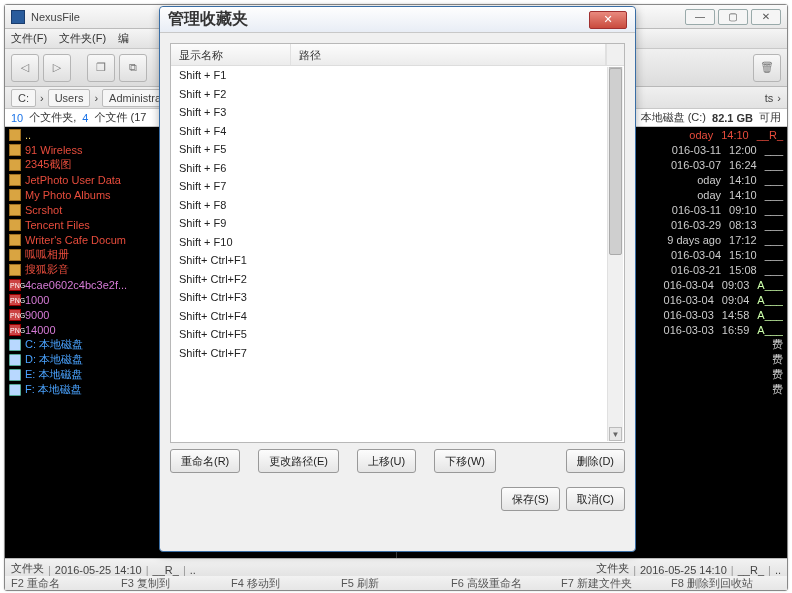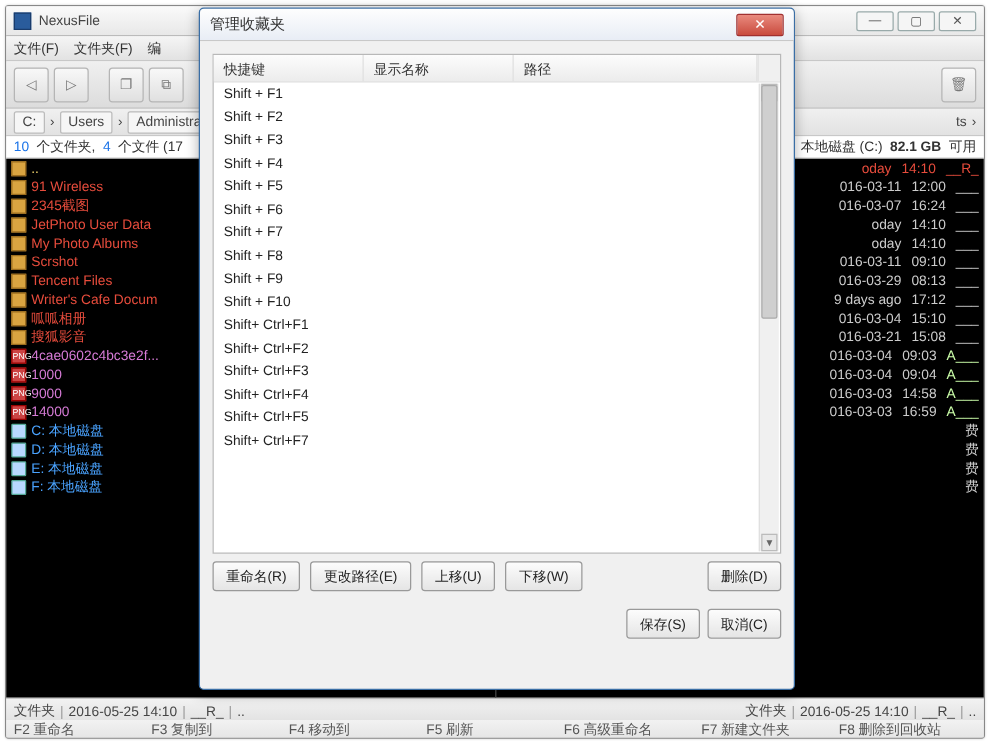--- a/index.html
+++ b/index.html
@@ -48,40 +48,40 @@
 
   .statusbar { height:18px; background:linear-gradient(#f2f2f2,#e3e3e3); border-top:1px solid #bbb; display:flex; align-items:flex-end; padding:0 6px; font-size:11px; color:#444; }
   .statusbar .sep { margin:0 4px; color:#999; }
 
   .fnbar { height:14px; background:linear-gradient(#f2f2f2,#e6e6e6); display:flex; align-items:center; padding:0 6px; color:#555; gap:0;justify-content:center; }
   .fnbar .fn { flex:1; }
 
   
   .dialog { position:absolute; left:159px; top:6px; width:477px; height:546px; border:1px solid #3a6ea5; border-radius:4px; background:#f0f0f0; box-shadow: 0 3px 10px rgba(0,0,0,0.3); }
   .dialog .dlg-title { height:26px; background:linear-gradient(#fefefe,#e8edf5); display:flex; align-items:center; padding:0 8px; border-bottom:1px solid #c8c8c8; border-radius:4px 4px 0 0; }
-  .dialog .dlg-title .txt { color:#333; font-size:12px; }
+  .dialog .dlg-title .txt { color:#333; font-size:16px;font-weight:bold; }
   .dialog .dlg-title .spacer { flex:1; }
   .dialog .close-btn { width:38px; height:18px; border:1px solid #a03030; border-radius:2px; background:linear-gradient(#e98a7e,#c94b3e); display:flex; align-items:center; justify-content:center; color:#fff; font-size:11px; cursor:pointer; }
 
   .dialog .list-wrap { margin:10px 10px 6px 10px; background:#fff; border:1px solid #b8b8b8; height:400px; position:relative; }
   .dialog .list-header { display:flex; height:22px; background:linear-gradient(#fcfcfc,#ececec); border-bottom:1px solid #ddd; }
   .dialog .list-header .hcol { padding:4px 8px; border-right:1px solid #e0e0e0; color:#333; }
   .dialog .list-header .hcol.c1 { width:120px; }
   .dialog .list-header .hcol.c2 { width:120px; }
   .dialog .list-header .hcol.c3 { flex:1;font-family:Liberation Serif, serif; }
   .dialog .list-header .blank { width:18px; background:#f0f0f0; border-left:1px solid #e0e0e0; }
   .dialog .list-body { height:292px; overflow:hidden; position:relative; }
   .dialog .list-body .drow { height:18.5px; line-height:18.5px; padding:0 8px; color:#222; }
   .dialog .list-scroll { position:absolute; right:1px; top:23px; bottom:1px; width:16px; background:#f0f0f0; border-left:1px solid #e0e0e0; }
   .dialog .list-scroll .thumb { position:absolute; left:1px; right:1px; top:1px; height:50%; background:#cfcfcf; border:1px solid #aaa; border-radius:2px; }
   .dialog .list-scroll .arr { position:absolute; left:1px; right:1px; height:14px; background:#e8e8e8; border:1px solid #bbb; display:flex; align-items:center; justify-content:center; font-size:8px; color:#666; }
   .dialog .list-scroll .arr.up { top:0; }
   .dialog .list-scroll .arr.down { bottom:0; }
 
-  .dialog .btn-row { display:flex; gap:8px; padding:0 10px 6px 10px; }
+  .dialog .btn-row { display:flex; gap:18px; padding:0 10px 6px 10px; }
   .dialog .btn-row .spacer { flex:1; }
   .dialog .btn-row2 { display:flex; justify-content:flex-end; gap:6px; padding:8px 10px 10px 10px; }
   .button { height:24px; padding:0 10px; border:1px solid #999; border-radius:3px; background:linear-gradient(#fcfcfc,#e5e5e5); cursor:pointer; color:#222; display:inline-flex; align-items:center; }
 </style>
 </head>
 <body>
 
 <div class="main-window">
 
   <div class="main-title">
@@ -341,21 +341,20 @@
   <div class="dlg-title">
     <span class="txt">管理收藏夹</span>
     <span class="spacer"></span>
     <div class="close-btn">
       <span>✕</span>
     </div>
   </div>
 
   <div class="list-wrap">
     <div class="list-header">
-      <div class="hcol c1">快捷键</div>
       <div class="hcol c2">显示名称</div>
       <div class="hcol c3">路径</div>
       <div class="blank"></div>
     </div>
     <div class="list-body" id="dlg-rows">
         <div class="drow">Shift + F1</div>
         <div class="drow">Shift + F2</div>
         <div class="drow">Shift + F3</div>
         <div class="drow">Shift + F4</div>
         <div class="drow">Shift + F5</div>

